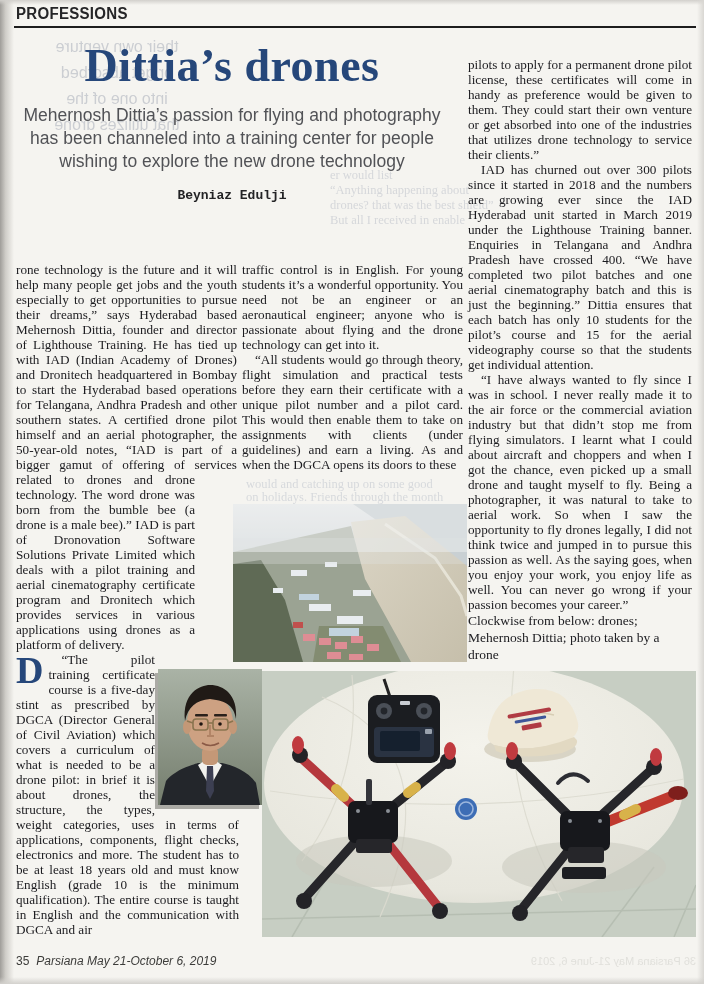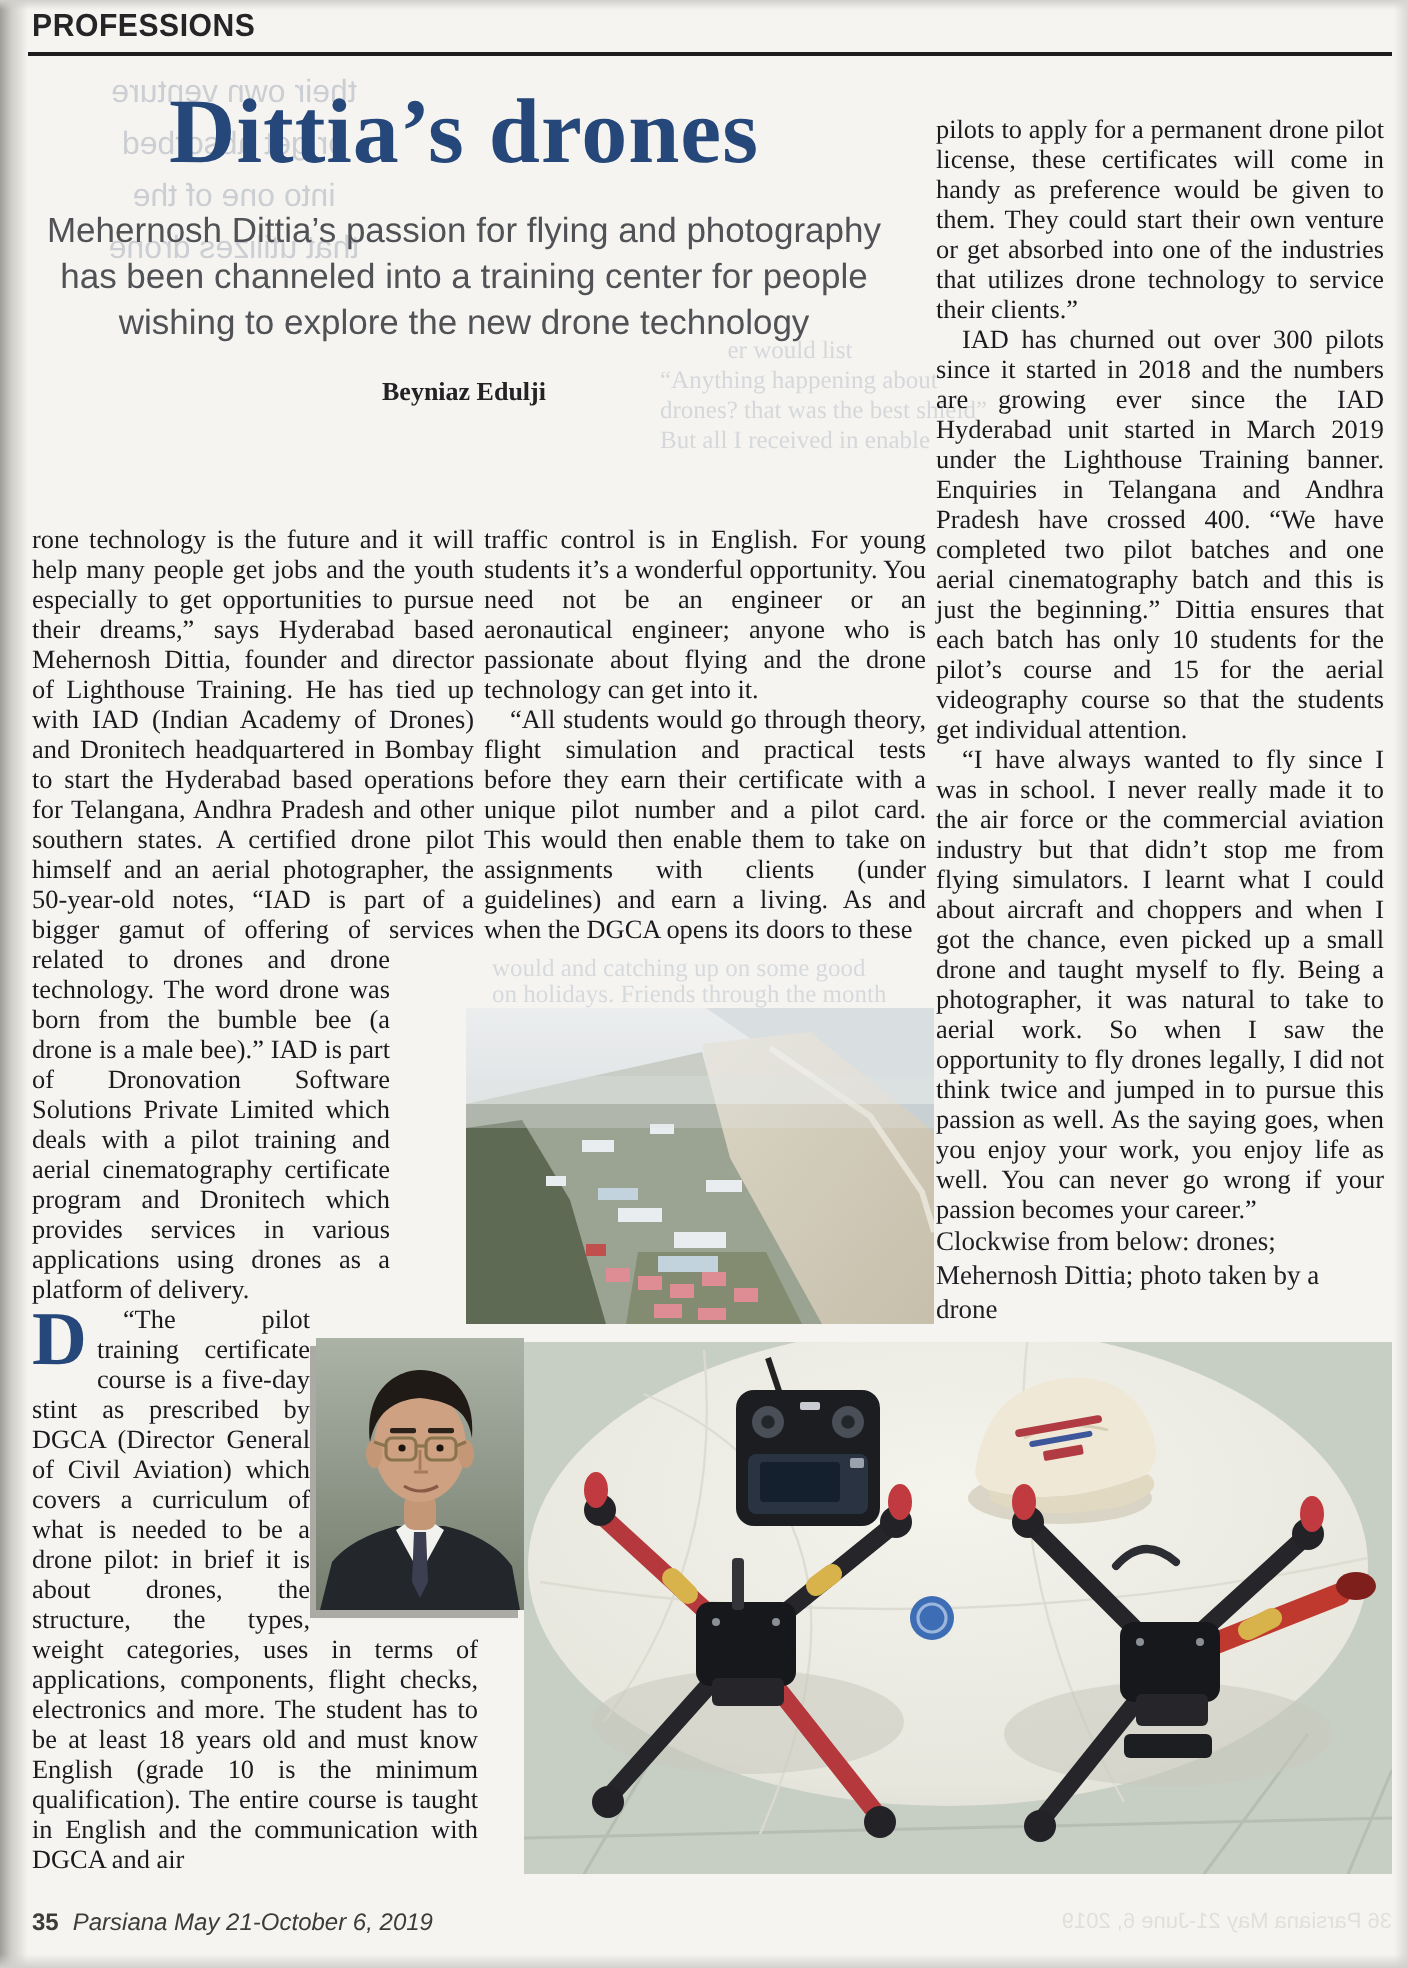--- a/index.html
+++ b/index.html
@@ -23,21 +23,21 @@
     font-family:"Liberation Sans",sans-serif;font-size:16px;font-weight:600;
     letter-spacing:.3px;color:#252527;transform:scaleX(.94);transform-origin:left;}
   .rule{position:absolute;left:14px;top:26px;width:682px;height:2px;background:#1d1d1d;}
 
   .titleblock{position:absolute;left:14px;top:38px;width:436px;text-align:center;}
   .title{font-family:"Liberation Serif",serif;font-size:46px;line-height:56px;
     font-weight:600;color:#26477a;letter-spacing:.5px;}
   .subtitle{margin:10px auto 0;width:420px;
     font-family:"Liberation Sans",sans-serif;font-size:17.5px;line-height:23px;
     color:#515256;}
-  .byline{margin-top:15px;font-family:Liberation Serif, serif;
+  .byline{margin-top:15px;font-family:Liberation Mono, monospace;
     font-size:13px;font-weight:700;color:#232325;text-align:center;}
 
   .col{position:absolute;font-size:13.2px;line-height:15px;text-align:justify;color:#1b1b1f;}
   .col p{margin:0;}
   .col p.indent{text-indent:13px;}
   #col1{left:16px;top:262px;width:223px;height:690px;}
   #col2{left:242px;top:262px;width:221px;height:235px;}
   #col3{left:468px;top:57px;width:224px;}
   .sp{float:right;clear:right;}
   .sp1{width:2px;height:212px;}
@@ -50,31 +50,31 @@
 
   .figure{position:absolute;overflow:hidden;}
   .figure svg{display:block;width:100%;height:100%;}
   #aerial{left:233px;top:504px;width:234px;height:158px;}
   #portrait{left:158px;top:669px;width:104px;height:136px;
     box-shadow:-3px 4px 0 rgba(110,110,104,.55);}
   #drones{left:262px;top:671px;width:434px;height:266px;}
 
   .footer{position:absolute;left:16px;top:954px;
     font-family:"Liberation Sans",sans-serif;font-size:12px;color:#3c3c3a;}
-  .footer .pno{font-style:normal;margin-right:7px;font-weight:bold;}
+  .footer .pno{font-style:normal;margin-right:7px;}
   .footer .issue{font-style:italic;}
 
   
   .bleed{position:absolute;color:#b6bac3;pointer-events:none;}
   .bleed.mirror{transform:scaleX(-1);}
   .bleed div{white-space:nowrap;}
   #bleed-tl{left:22px;top:34px;width:190px;opacity:.65;
     font-family:"Liberation Sans",sans-serif;font-size:16px;line-height:26px;text-align:center;}
   #bleed-mr{left:330px;top:168px;width:130px;opacity:.55;font-size:12.5px;line-height:15px;
-    text-align:center;color:#bcc0c9;}
+    text-align:left;color:#bcc0c9;}
   #bleed-c2{left:246px;top:478px;width:218px;opacity:.5;font-size:12.5px;line-height:13px;
     color:#b9bfc9;}
   #bleed-fr{left:560px;top:955px;width:136px;opacity:.4;
     font-family:"Liberation Sans",sans-serif;font-size:11px;color:#c2c2bc;}
 </style>
 </head>
 <body>
 
 <div class="page">
 

